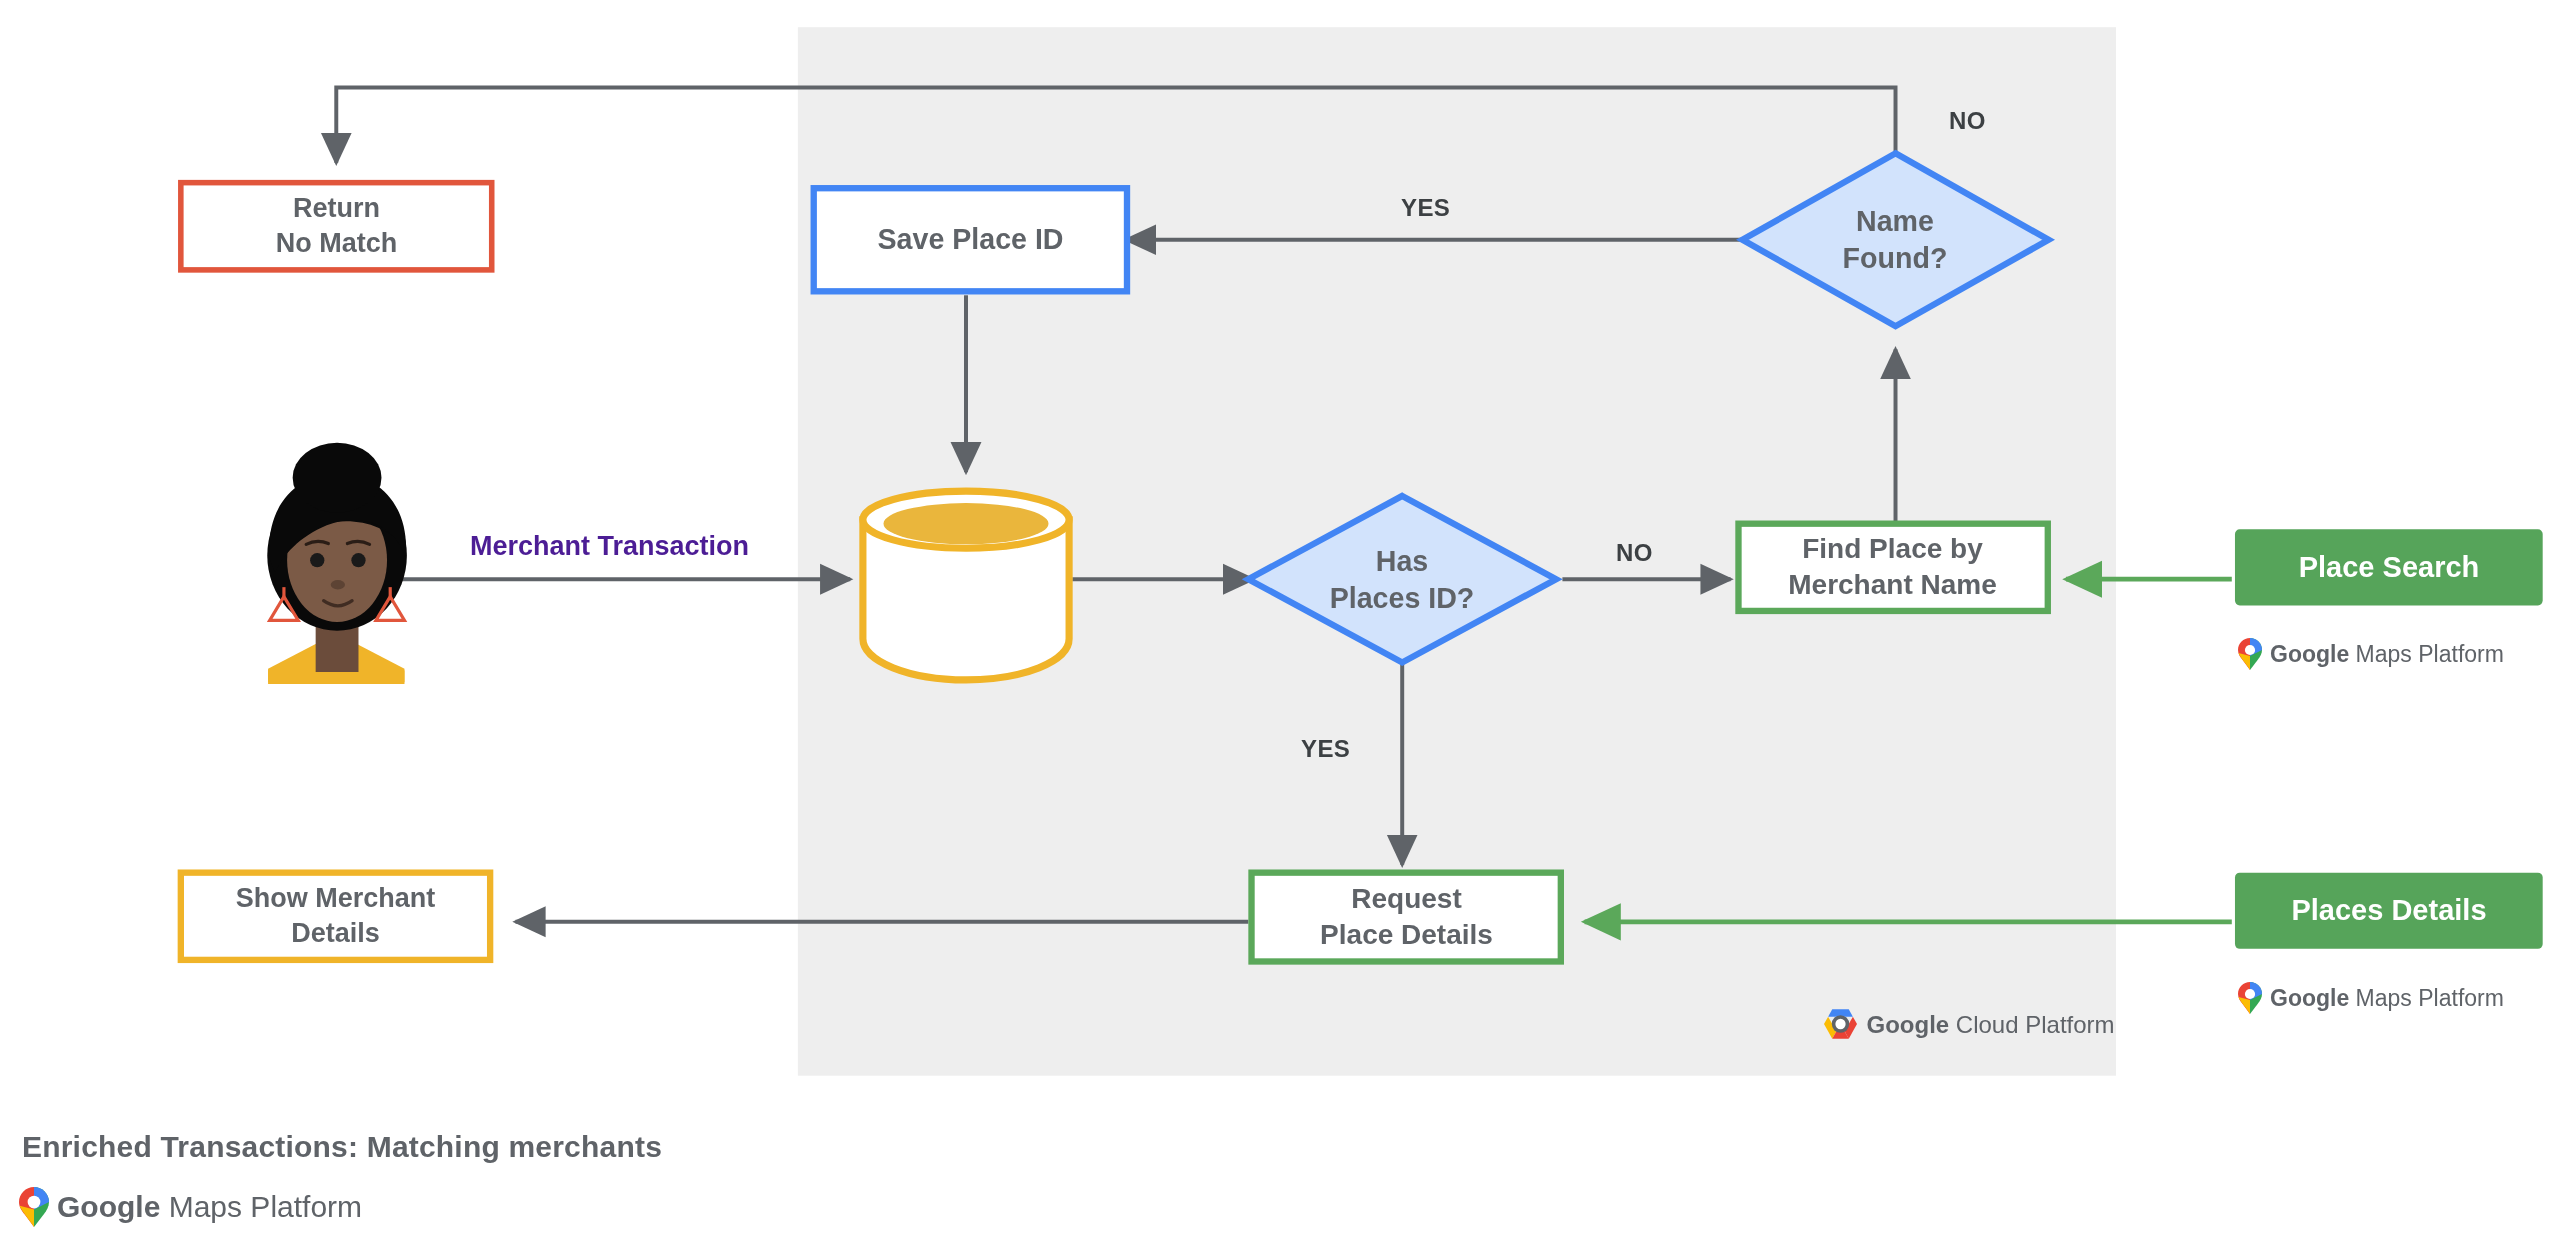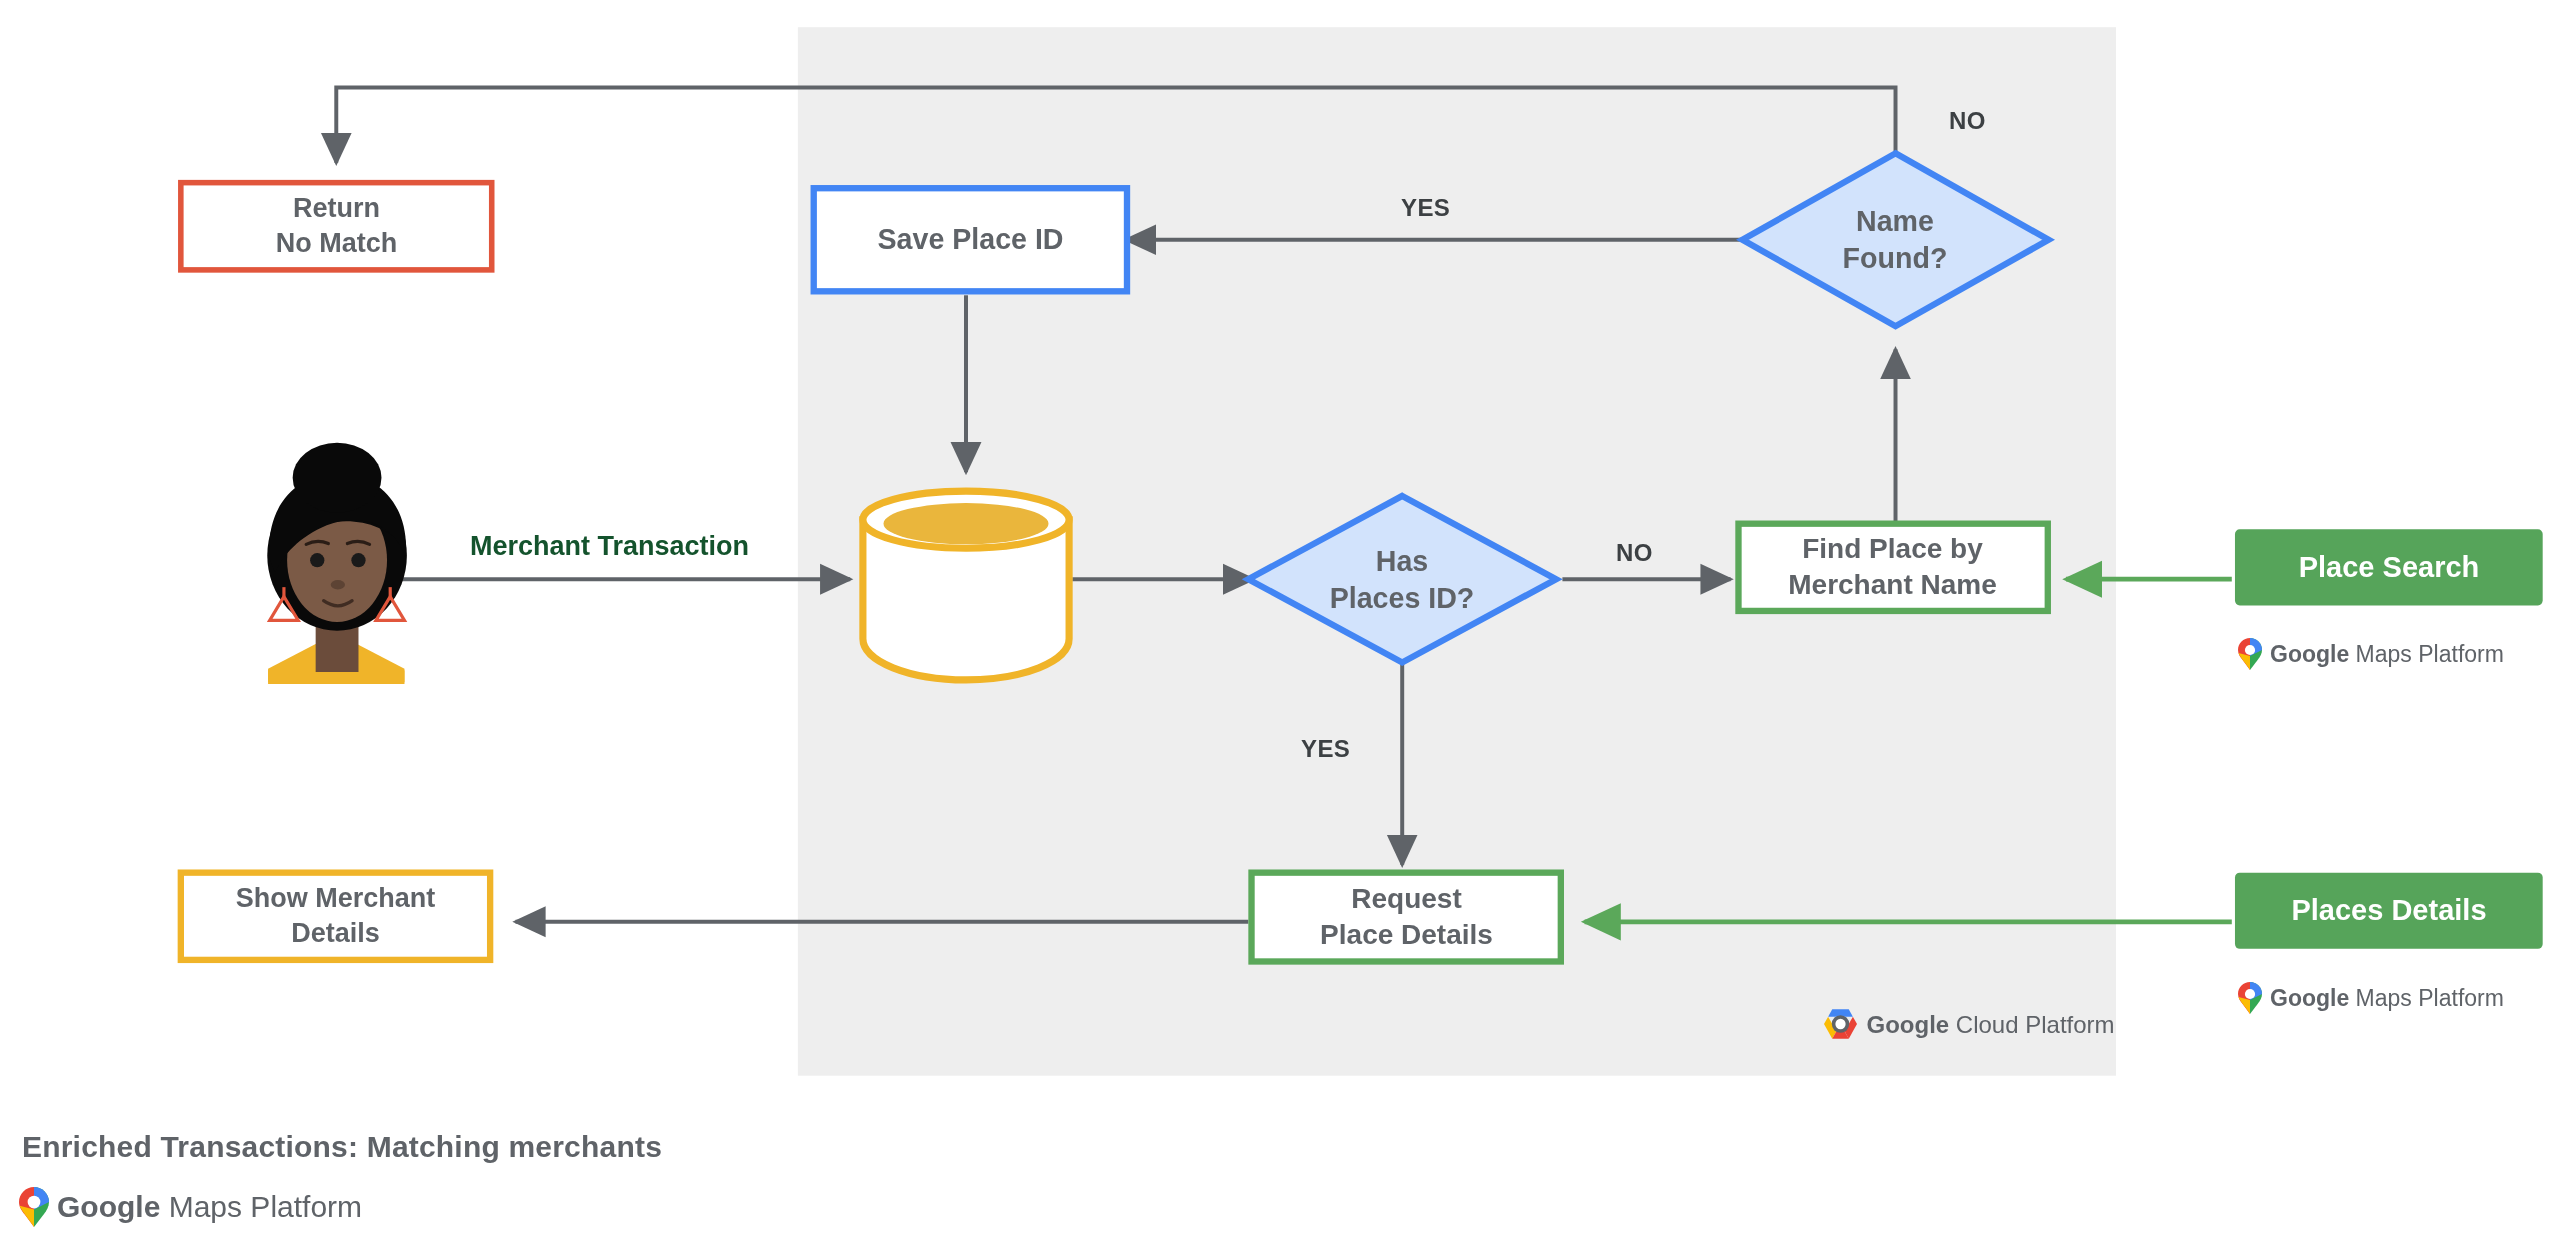--- a/index.html
+++ b/index.html
@@ -37,21 +37,21 @@
   }
   .edge-label {
     position: absolute;
     color: #3c4043;
     font-weight: bold;
     font-size: 24px;
     letter-spacing: 0.4px;
   }
   .flow-label {
     position: absolute;
-    color: #14532d;
+    color: #4c1d95;
     font-weight: bold;
     font-size: 27px;
   }
   .gmp-logo {
     position: absolute;
     display: flex;
     align-items: center;
     gap: 8px;
   }
   .gmp-logo .gmp-text {

